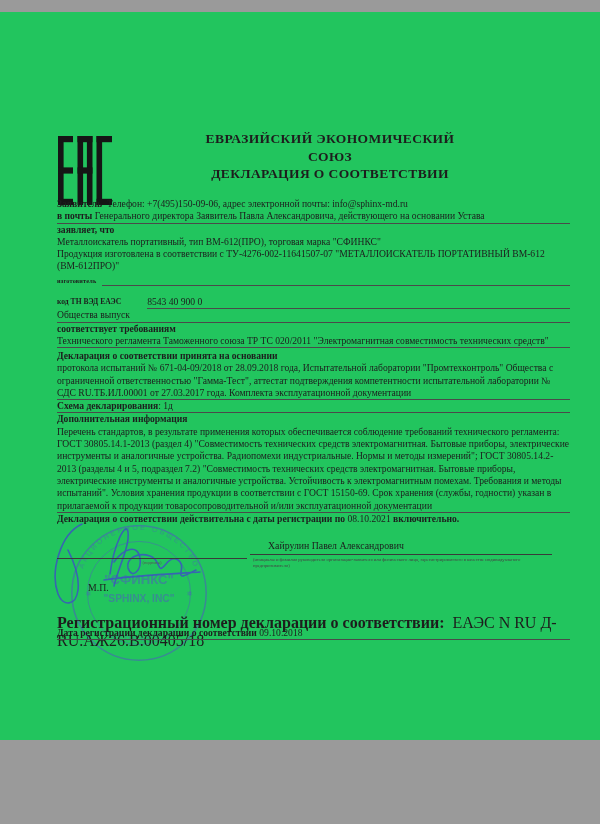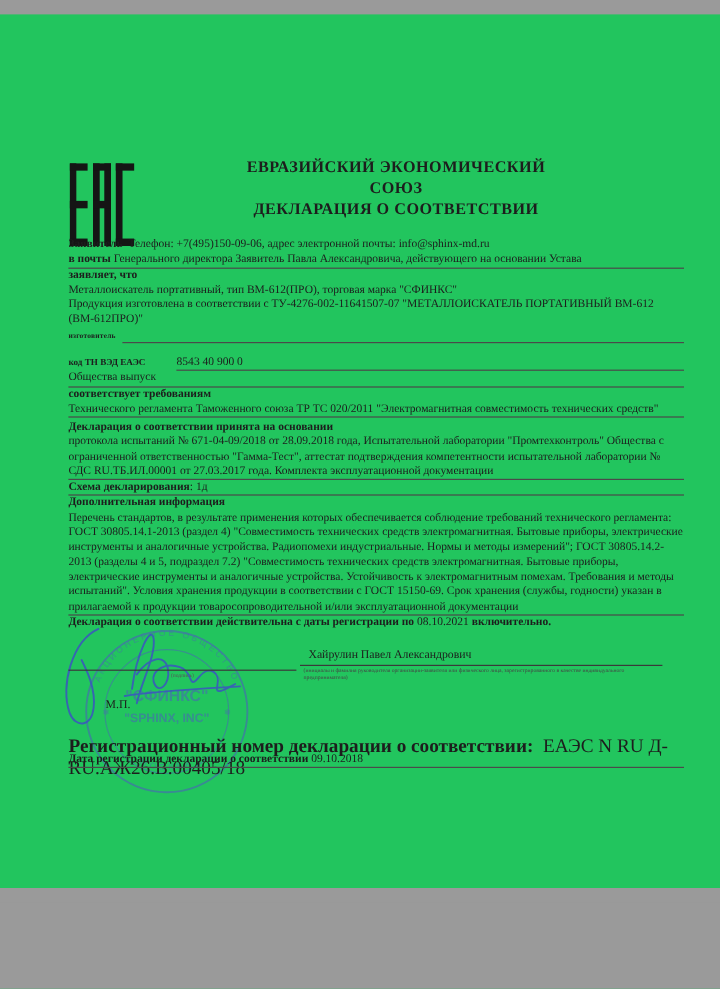--- a/index.html
+++ b/index.html
@@ -21,21 +21,21 @@
   .fill{flex:1 1 auto;border-bottom:1px solid #4a4a4a;height:10px;}
   .tinylabel{font-size:6.2px;font-weight:bold;letter-spacing:.2px;}
   .smalllabel{font-size:7.6px;font-weight:bold;}
   .codeval{margin-left:26px;}
   
   .stamp{position:absolute;left:66px;top:508px;width:146px;height:146px;opacity:.8;}
   .signature{position:absolute;left:48px;top:498px;width:180px;height:104px;}
   .sig-line{position:absolute;left:57px;top:546px;width:190px;border-top:1px solid #3a3a3a;}
   .sig-caption{position:absolute;left:57px;top:548px;width:190px;text-align:center;
                font-size:4.6px;color:#555;}
-  .sig-name{position:absolute;left:257px;top:528px;font-size:9.8px;}
+  .sig-name{position:absolute;left:268px;top:528px;font-size:9.8px;}
   .name-line{position:absolute;left:250px;top:542px;width:302px;border-top:1px solid #3a3a3a;}
   .name-note{position:absolute;left:253px;top:545px;width:300px;
              font-size:4.7px;line-height:5.8px;color:#444;}
   .mp{position:absolute;left:88px;top:570px;font-size:9.8px;}
   
   .reg-header{position:absolute;left:57px;top:588px;font-size:9.6px;font-weight:bold;}
   .reg-number{position:absolute;left:57px;top:602px;width:513px;font-size:16px;}
   .reg-date{position:absolute;left:57px;top:615px;width:513px;font-size:9.6px;
             border-bottom:1px solid #4a4a4a;padding-bottom:1px;}
   .val{font-weight:normal;}

